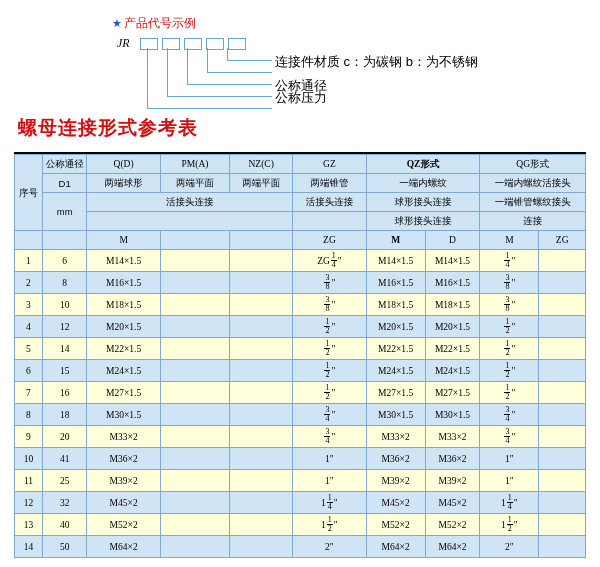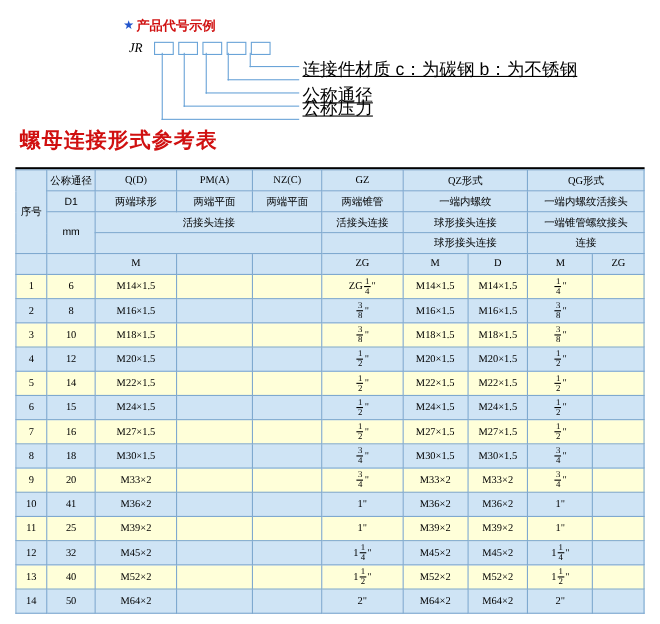--- a/index.html
+++ b/index.html
@@ -15,21 +15,21 @@
   .diagram{
     position:relative;
     height:140px;
   }
   .star{
     position:absolute;left:112px;top:18px;
     color:#2255cc;font-size:11px;line-height:11px;
   }
   .diagram-title{
     position:absolute;left:124px;top:15px;
-    font-size:12px;color:#d01010;font-weight:bold;
+    font-size:12px;color:#d01010;font-weight:normal;
     font-family:"Liberation Sans", sans-serif;
   }
   .jr{
     position:absolute;left:117px;top:36px;
     font-size:12px;font-family:"Liberation Serif", serif;font-style:italic;
   }
   .boxrow{
     position:absolute;left:140px;top:38px;
   }
   .boxrow span{
@@ -44,24 +44,23 @@
     position:absolute;
     border-left:1px solid #6aa4d8;
     border-bottom:1px solid #6aa4d8;
   }
   .hline{
     position:absolute;
     border-top:1px solid #6aa4d8;
   }
   .note{
     position:absolute;
-    font-size:16px;
+    font-size:13px;
     font-family:"Liberation Sans", sans-serif;
     white-space:nowrap;
-    text-decoration:underline;
   }
   
   .table-title{
     position:absolute;left:18px;top:115px;
     font-size:19px;font-weight:bold;color:#d01010;
     font-family:"Liberation Sans", sans-serif;
     letter-spacing:1px;
   }
   .title-underline{
     position:absolute;left:14px;top:152px;width:572px;height:2px;background:#000;
@@ -97,21 +96,21 @@
   }
   .frac .n{display:block;border-bottom:1px solid #000;padding:0 1px;}
   .frac .d{display:block;padding:0 1px;}
   .mix{display:inline-block;vertical-align:middle;}
   .seq{width:26px;}
   .dn{width:42px;}
   .colqd{width:70px;}
   .colpm{width:66px;}
   .colnz{width:60px;}
   .colgz{width:70px;}
-  .colqz1{width:56px;}
+  .colqz1{width:56px;font-weight:bold;}
   .colqz2{width:52px;}
   .colqg1{width:56px;}
   .colqg2{width:44px;}
   .vert{
     line-height:11px;
   }
 </style>
 </head>
 <body>
 

